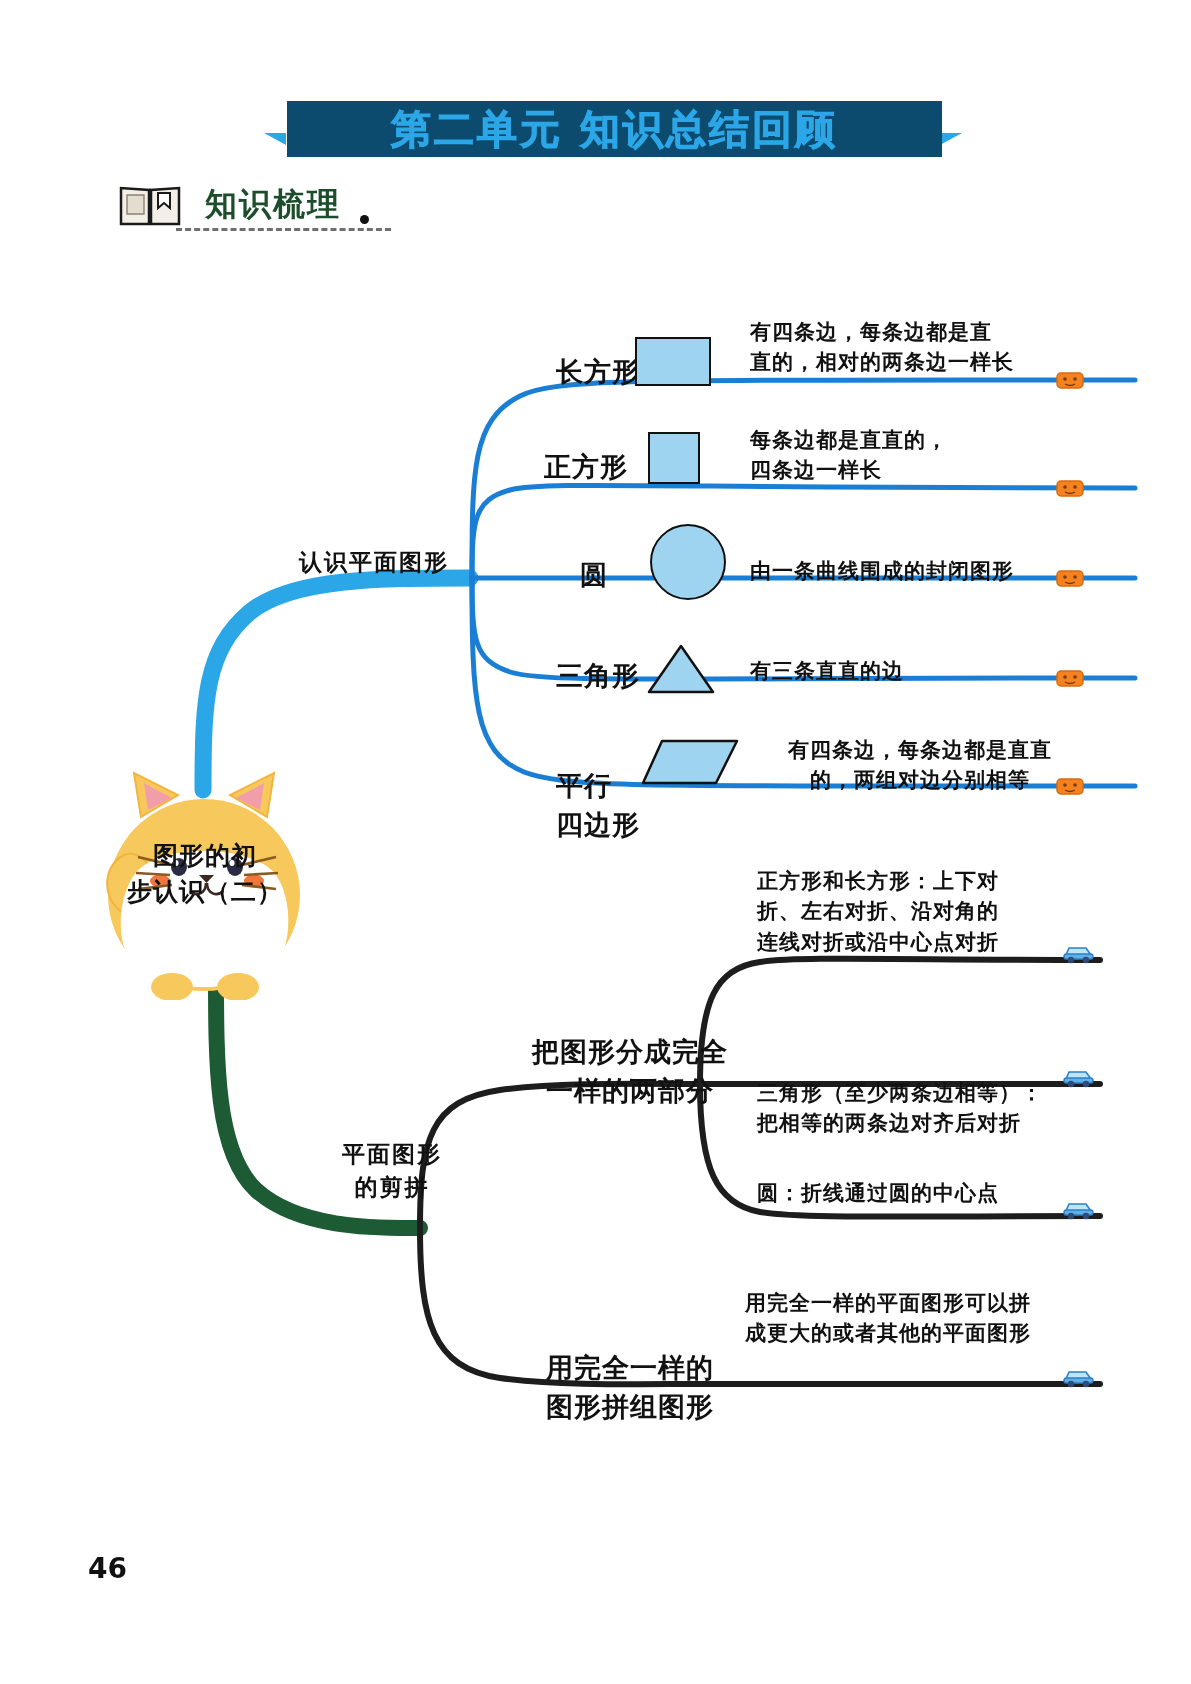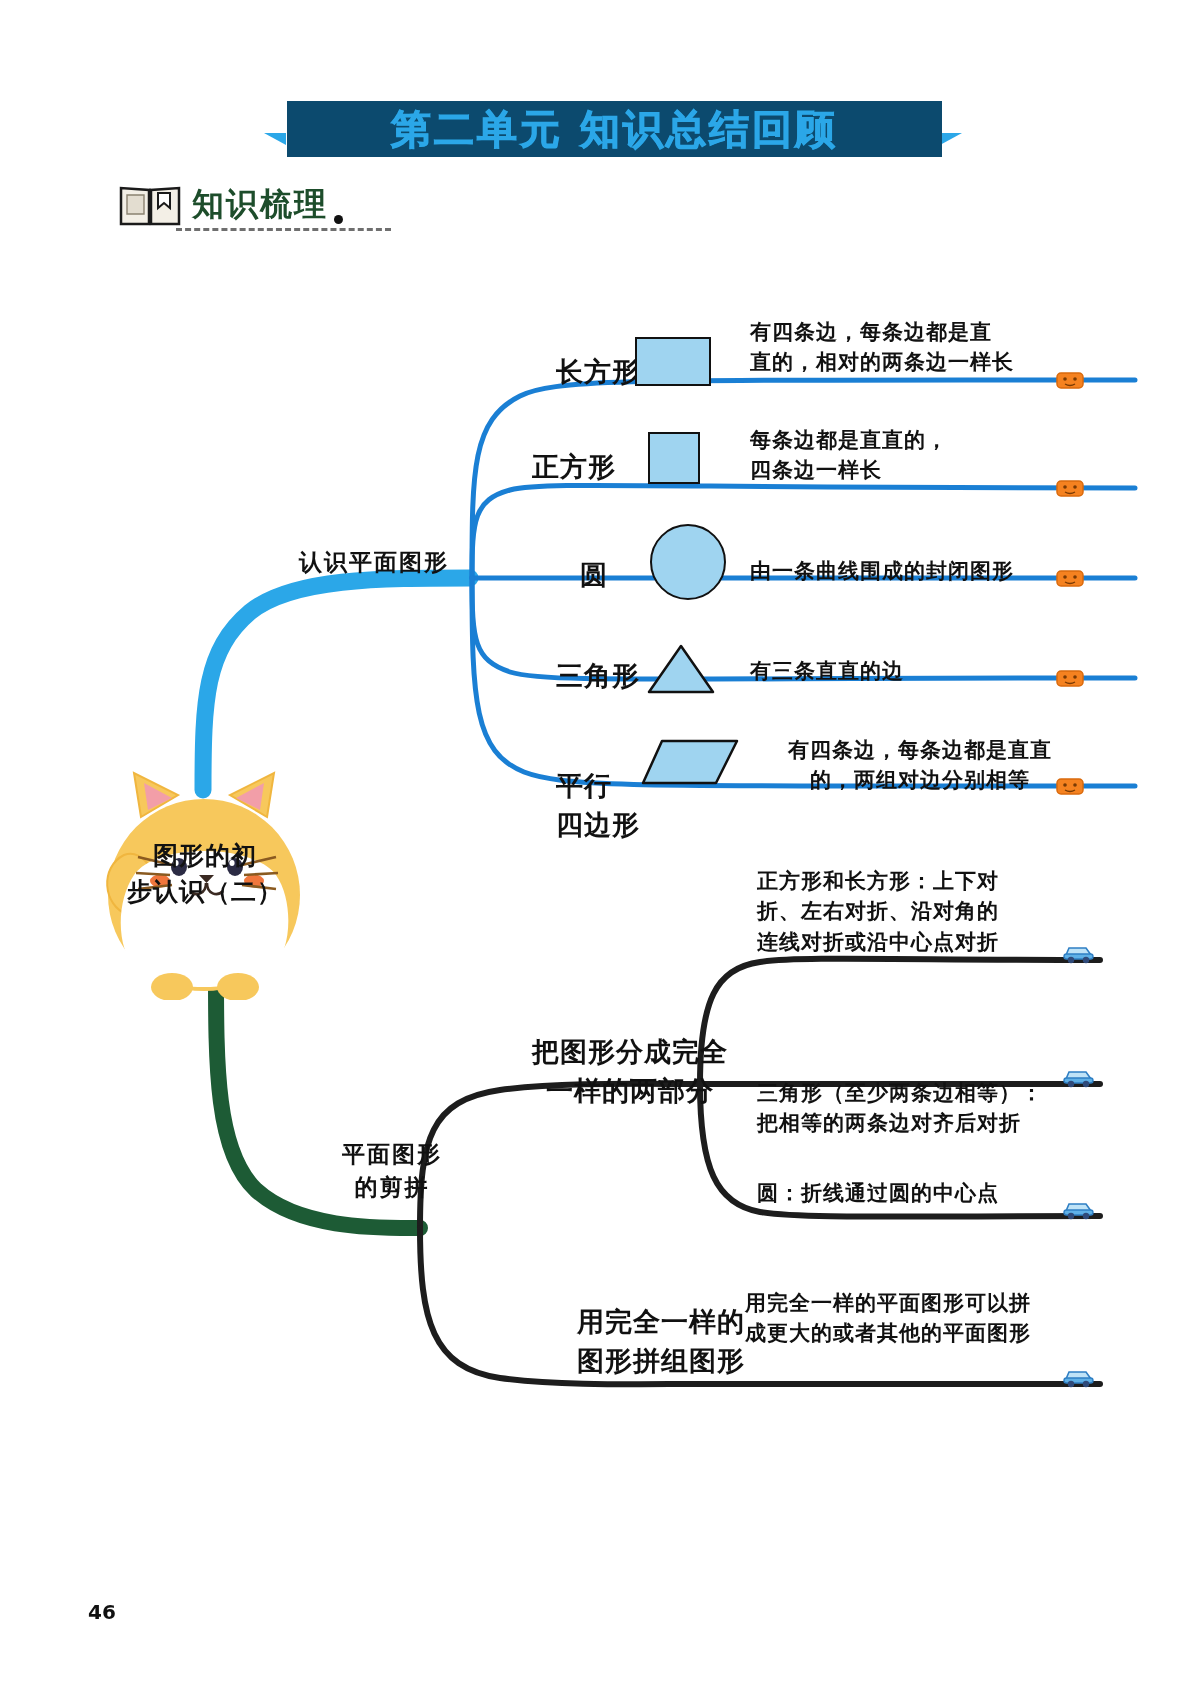--- a/index.html
+++ b/index.html
@@ -28,21 +28,21 @@
     position:absolute;left:264px;top:133px;width:0;height:0;
     border-top:12px solid #2ba7e8;
     border-left:22px solid transparent;
   }
   .tri-right{
     position:absolute;left:940px;top:133px;width:0;height:0;
     border-top:12px solid #2ba7e8;
     border-right:22px solid transparent;
   }
 
-  .sect{position:absolute;left:118px;top:180px;height:50px;display:flex;align-items:center;gap:10px;}
+  .sect{position:absolute;left:118px;top:180px;height:50px;display:flex;align-items:center;gap:23px;}
   .book-icon{width:64px;height:46px;position:relative;}
   .sect-label{
     font-family:"DejaVu Sans", sans-serif;
     font-size:32px;font-weight:bold;color:#1d4d2b;letter-spacing:2px;
   }
   .sect-dot{width:9px;height:9px;border-radius:50%;background:#111;align-self:flex-end;margin-bottom:6px;margin-left:-4px;}
   .dash-rule{
     position:absolute;left:176px;top:228px;width:215px;height:0;
     border-top:3px dashed #6f6f6f;
   }
@@ -73,21 +73,21 @@
 
   
   .cat-wrap{position:absolute;left:86px;top:755px;width:236px;height:245px;}
 
   
   .endicon{position:absolute;width:30px;height:22px;}
 
   .pageno{
     position:absolute;left:88px;top:1552px;
     font-family:"DejaVu Sans", sans-serif;
-    font-size:20px;font-weight:bold;color:#111;margin-top:48px;
+    font-size:28px;font-weight:bold;color:#111;
   }
 </style>
 </head>
 <body>
 
 <div class="page">
 
   <div class="tri-left"></div>
   <div class="tri-right"></div>
   <div class="title-banner">
@@ -146,21 +146,21 @@
 直的，相对的两条边一样长</div>
   <span class="endicon" style="left:1055px;top:369px;">
     <svg width="30" height="22" viewBox="0 0 30 22">
       <rect x="2" y="4" width="26" height="15" rx="4" fill="#f58220" stroke="#d96a0d" stroke-width="1.5"></rect>
       <circle cx="10" cy="10" r="1.8" fill="#7a3b04"></circle>
         <circle cx="20" cy="10" r="1.8" fill="#7a3b04"></circle>
       <path d="M10 15 Q15 18 20 15" stroke="#7a3b04" stroke-width="1.4" fill="none"></path>
     </svg>
   </span>
 
-  <div class="tx node-label" style="left:532px;top:447px;">正方形</div>
+  <div class="tx node-label" style="left:544px;top:447px;">正方形</div>
   <div class="shape rect-shape" style="left:648px;top:432px;width:48px;height:48px;"></div>
   <div class="tx leaf-text" style="left:750px;top:425px;width:330px;">每条边都是直直的，
 四条边一样长</div>
   <span class="endicon" style="left:1055px;top:477px;">
     <svg width="30" height="22" viewBox="0 0 30 22">
       <rect x="2" y="4" width="26" height="15" rx="4" fill="#f58220" stroke="#d96a0d" stroke-width="1.5"></rect>
       <circle cx="10" cy="10" r="1.8" fill="#7a3b04"></circle>
         <circle cx="20" cy="10" r="1.8" fill="#7a3b04"></circle>
       <path d="M10 15 Q15 18 20 15" stroke="#7a3b04" stroke-width="1.4" fill="none"></path>
     </svg>
@@ -245,21 +245,21 @@
   </div>
   <div class="tx center-label" style="left:110px;top:838px;width:190px;">图形的初
 步认识（二）</div>
 
   <div class="tx main-node" style="left:302px;top:1138px;width:180px;text-align:center;">平面图形
 的剪拼</div>
 
   <div class="tx node-label" style="left:515px;top:1032px;width:230px;text-align:center;">把图形分成完全
 一样的两部分</div>
 
-  <div class="tx node-label" style="left:515px;top:1302px;width:230px;text-align:right;">用完全一样的
+  <div class="tx node-label" style="left:515px;top:1348px;width:230px;text-align:center;">用完全一样的
 图形拼组图形</div>
 
   <div class="tx leaf-text" style="left:757px;top:866px;width:320px;">正方形和长方形：上下对
 折、左右对折、沿对角的
 连线对折或沿中心点对折</div>
   <span class="endicon" style="left:1062px;top:940px;">
     <svg width="34" height="24" viewBox="0 0 34 24">
       <path d="M4 15 L7 8 L24 8 L29 15 Z" fill="#bfe3f7" stroke="#2f7fc4" stroke-width="1.6"></path>
       <rect x="2" y="14" width="29" height="5" rx="2.5" fill="#5fb0e6" stroke="#2f7fc4" stroke-width="1.4"></rect>
       <circle cx="9" cy="20" r="3.2" fill="#2f4a7a"></circle>

